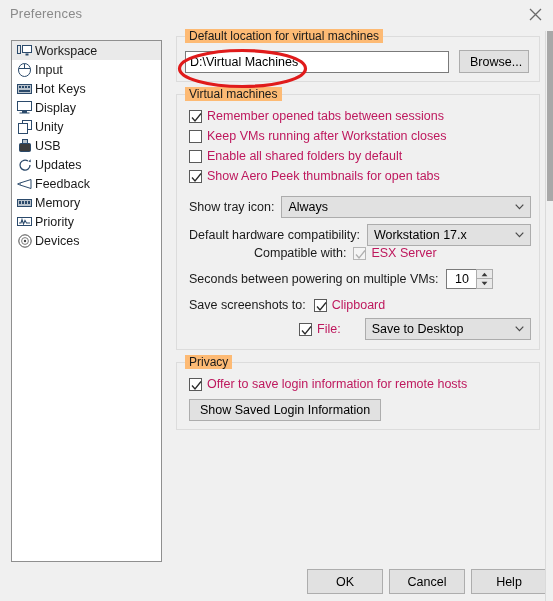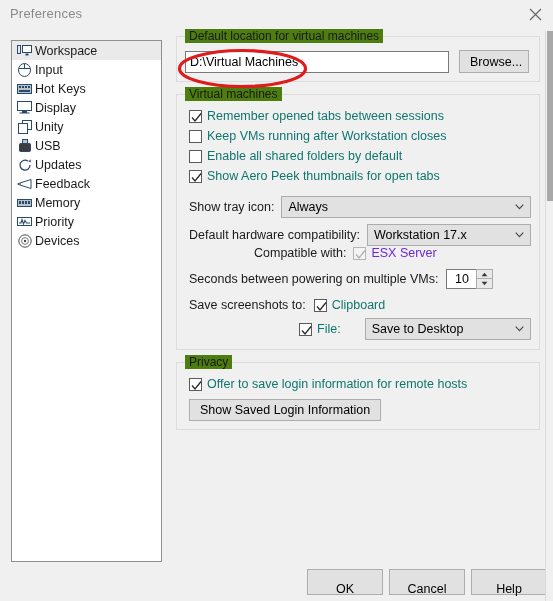--- a/index.html
+++ b/index.html
@@ -78,21 +78,21 @@
   }
 
   .groupbox {
     position: relative;
     border: 1px solid #dcdcdc;
     margin-bottom: 12px;
   }
   .groupbox > .gb-title {
     position: absolute;
     top: -8px; left: 8px;
-    background: #4d7c0f;
+    background: #fdba74;
     padding: 0 4px;
     font-size: 12px;
     color: #1a1a1a;
     white-space: nowrap;
   }
   .gb-body { padding: 14px 10px 10px 10px; }
 
   
   .textinput {
     height: 22px;
@@ -142,22 +142,22 @@
     width: 13px; height: 13px;
     border: 1px solid #5a5a5a;
     background: #fff;
     box-sizing: border-box;
     flex: 0 0 13px;
     margin-right: 5px;
     position: relative;
   }
   .cbox.disabled { border-color: #b5b5b5; background: #f4f4f4; }
   .cbox svg { position: absolute; left: 1px; top: 1px; }
-  .cblabel { font-size: 12.5px; color: #0f766e; }
-  .cblabel.disabled { color: #6d28d9; }
+  .cblabel { font-size: 12.5px; color: #be185d; }
+  .cblabel.disabled { color: #be185d; }
 
   .fieldrow {
     display: flex;
     align-items: center;
     white-space: nowrap;
   }
   .flabel { font-size: 12.5px; color: #1a1a1a; }
 
   .spinner {
     display: flex;
@@ -192,21 +192,21 @@
     cursor: default;
   }
   .spinner .sbtn.down { border-top: none; }
 
   
   #footer {
     position: absolute;
     left: 0; top: 569px;
     width: 553px;
   }
-  #footer .btn { position: absolute; width: 76px; height: 25px; top: 0; padding: 12px; }
+  #footer .btn { position: absolute; width: 76px; height: 25px; top: 0; padding: 4px; }
   #btn-ok { left: 307px; }
   #btn-cancel { left: 389px; }
   #btn-help { left: 471px; }
 
   
   #scrollbar {
     position: absolute;
     right: 0; top: 31px;
     width: 7px; height: 570px;
     background: #f0f0f0;

